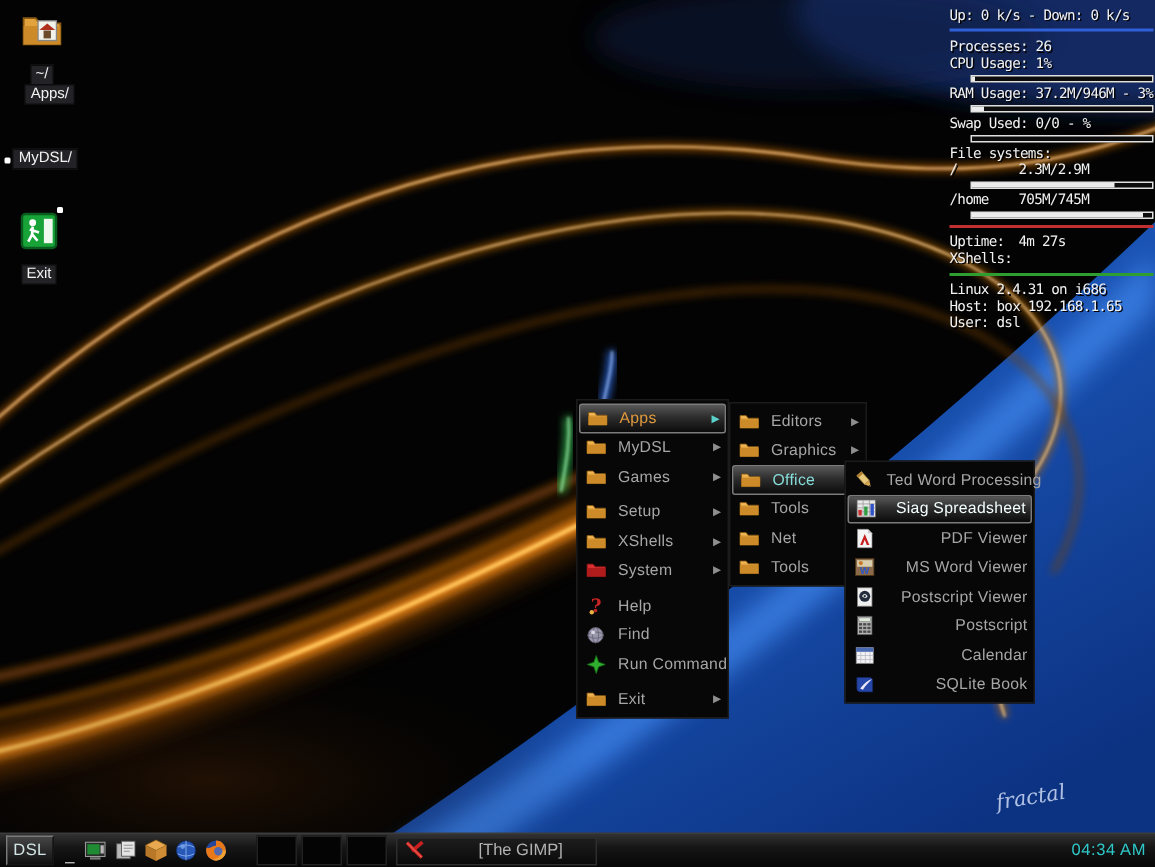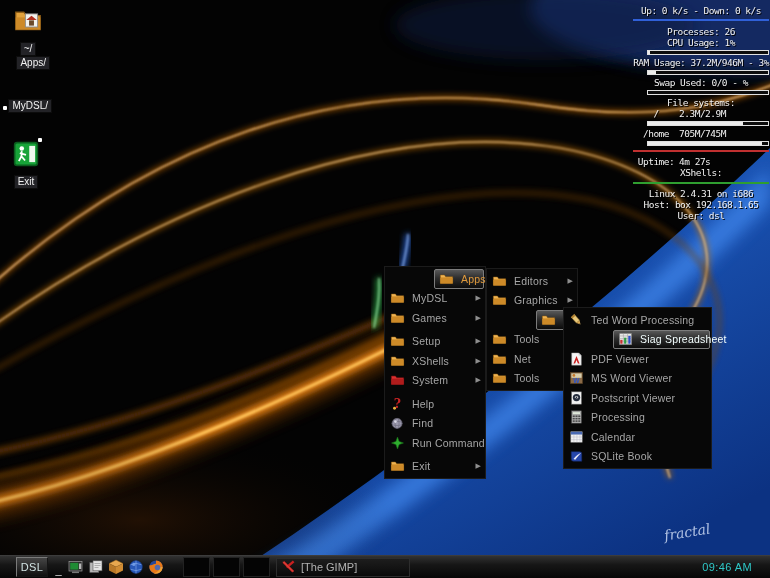--- a/index.html
+++ b/index.html
@@ -6,21 +6,21 @@
   .desktop{position:relative;width:770px;height:578px;overflow:hidden;background:#020202;
            font-family:"Liberation Sans",sans-serif;-webkit-font-smoothing:antialiased;}
   .wallpaper{position:absolute;left:0;top:0;z-index:0;}
   .signature{position:absolute;left:664px;top:524px;z-index:1;color:#d8e4fa;opacity:.8;
              font-family:"DejaVu Serif",serif;font-style:italic;font-size:14px;transform:rotate(-9deg);}
 
   
   .monitor{position:absolute;left:633px;top:6px;width:136px;z-index:2;color:#f2f2f2;
            font-family:"DejaVu Sans Mono",monospace;font-size:9.5px;letter-spacing:-0.5px;
            line-height:10px;text-shadow:1px 1px 0 #000;}
-  .mline{height:10px;margin-bottom:1px;white-space:pre;text-align:center;}
+  .mline{height:10px;margin-bottom:1px;white-space:pre;}
   .mline.two{display:flex;}
   .mline.two span:first-child{width:46px;flex:none;}
   .mhr{height:2px;margin:3px 0 6px 0;}
   .mhr.blue{background:#3060d8;}
   .mhr.red{background:#c03030;margin:4px 0 5px 0;}
   .mhr.green{background:#2f9e30;margin:4px 0 5px 0;}
   .mbar{height:3px;border:1px solid #e0e0e0;margin:2px 0 3px 14px;background:#0d0d0d;}
   .mbar .fill{height:100%;background:#ececec;width:0;}
 
   
@@ -34,47 +34,47 @@
   
   .menu-panel{position:absolute;z-index:3;background:#070707;border:1px solid #1b1b1b;
               padding:2px 1px;box-sizing:border-box;}
   .mi{display:flex;align-items:center;height:19.5px;box-sizing:border-box;padding:0 3px 0 4px;
       color:#a6a6a6;font-size:10.5px;letter-spacing:.2px;white-space:nowrap;}
   .mi .ic{width:17px;height:15px;margin-right:5px;flex:none;display:flex;align-items:center;}
   .mi .ic svg{width:15px;height:14px;}
   .mi .lbl{flex:1;}
   .mi .arrow{font-size:7px;color:#8e8e8e;margin-left:4px;flex:none;}
   .mi.hl{background:linear-gradient(180deg,#585858 0%,#2d2d2d 45%,#0b0b0b 100%);
-         border:1px solid #7c7c7c;border-radius:2px;margin-left:48px;}
+         border:1px solid #7c7c7c;border-radius:2px;}
   .mi.hl-orange .lbl{color:#e09a3c;}
   .mi.hl-orange .arrow,.mi.hl-cyan .arrow{color:#5ad2ca;}
   .mi.hl-cyan .lbl{color:#86dcd8;}
   .mi.hl-white .lbl{color:#f4ffff;}
   .msep{height:4px;}
   #menu-main{left:384px;top:266px;width:102px;}
   #menu-apps{left:486px;top:268px;width:92px;}
-  #menu-office{left:563px;top:307px;width:149px;}
+  #menu-office{left:563px;top:307px;width:127px;text-align:right;}
 
   
   .taskbar{position:absolute;left:0;bottom:0;width:770px;height:23px;z-index:4;box-sizing:border-box;
            background:linear-gradient(#323232,#161616 40%,#060606);border-top:1px solid #3c3c3c;
-           display:flex;align-items:center;padding:0 16px;}
+           display:flex;align-items:center;padding:0 4px;}
   .dsl-btn{width:30px;height:18px;flex:none;display:flex;align-items:center;justify-content:center;
            background:linear-gradient(#454545,#101010);border:1px solid #7a7a7a;
            border-right-color:#151515;border-bottom-color:#151515;
            color:#d2e4e4;font-size:11px;letter-spacing:.3px;}
   .tb-min{width:13px;height:18px;flex:none;display:flex;align-items:flex-end;justify-content:center;
           color:#e0e0e0;font-size:11px;margin-left:4px;}
   .tb-launch{width:18px;height:18px;flex:none;margin-left:2px;display:flex;align-items:center;justify-content:center;}
   .tb-launch svg{width:16px;height:16px;}
   .tb-slots{display:flex;margin-left:18px;flex:none;}
   .tb-slot{width:25px;height:18px;background:#040404;border:1px solid #222;margin-right:3px;}
   .tb-task{display:flex;align-items:center;height:19px;width:134px;flex:none;box-sizing:border-box;
            margin-left:3px;background:linear-gradient(#1d1d1d,#0a0a0a);border:1px solid #2d2d2d;
-           padding:0 4px;color:#b2b2b2;font-size:11px;}
+           padding:0 4px;color:#b2b2b2;font-size:11px;gap:30px;}
   .tb-task .ic{width:16px;height:16px;margin-right:4px;flex:none;}
   .tb-task .ic svg{width:15px;height:15px;}
   .tb-clock{margin-left:auto;color:#2fc8c8;font-size:11px;letter-spacing:.4px;padding-right:2px;flex:none;}
 </style>
 </head>
 <body>
 
 <div class="desktop">
 
   <svg class="wallpaper" width="770" height="578" viewBox="0 0 770 578">
@@ -449,21 +449,21 @@
               <rect x="10" y="6.2" width="2.4" height="1.8"></rect>
               <rect x="3.6" y="9" width="2.4" height="1.8"></rect>
               <rect x="6.8" y="9" width="2.4" height="1.8"></rect>
               <rect x="10" y="9" width="2.4" height="1.8"></rect>
               <rect x="3.6" y="11.8" width="2.4" height="1.8"></rect>
               <rect x="6.8" y="11.8" width="2.4" height="1.8"></rect>
               <rect x="10" y="11.8" width="2.4" height="1.8"></rect>
             </g>
           </svg>
         </span>
-        <span class="lbl">Processing</span>
+        <span class="lbl">Postscript</span>
       </div>
       <div class="mi">
         <span class="ic">
           <svg viewBox="0 0 16 16" xmlns="http://www.w3.org/2000/svg">
             <rect x="1.5" y="2" width="13" height="12" fill="#f2f2f2" stroke="#888" stroke-width=".6"></rect>
             <rect x="1.5" y="2" width="13" height="3.2" fill="#4a6ab4"></rect>
             <g stroke="#b0b0c0" stroke-width=".5">
               <path d="M1.5 8h13M1.5 11h13M5 5.2v8.8M8.5 5.2v8.8M12 5.2v8.8"></path>
             </g>
           </svg>
@@ -530,16 +530,16 @@
       <div class="tb-slot"></div>
       <div class="tb-slot"></div>
     </div>
     <div class="tb-task">
       <span class="ic"><svg viewBox="0 0 16 16" xmlns="http://www.w3.org/2000/svg">
             <path d="M2.5 3 L13 13.5 M13.5 2.5 L6 9" stroke="#c82020" stroke-width="2.6" fill="none"></path>
             <path d="M2.5 3 L13 13.5" stroke="#e85a4a" stroke-width="1" fill="none"></path>
           </svg></span>
       <span>[The GIMP]</span>
     </div>
-    <div class="tb-clock">09:46 AM</div>
+    <div class="tb-clock">04:34 AM</div>
   </div>
 
 </div>
 
 </body></html>

